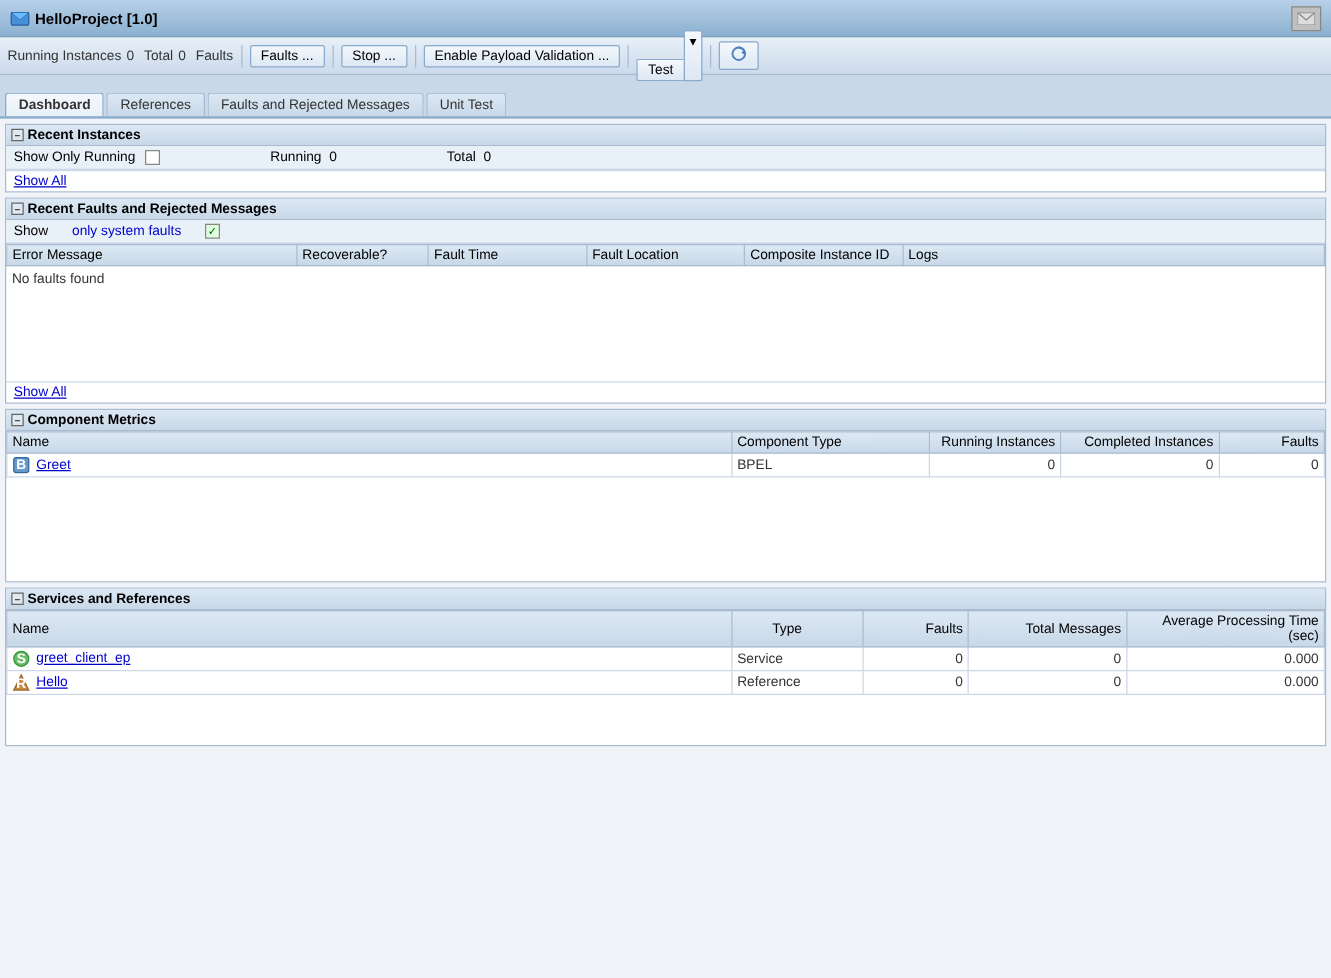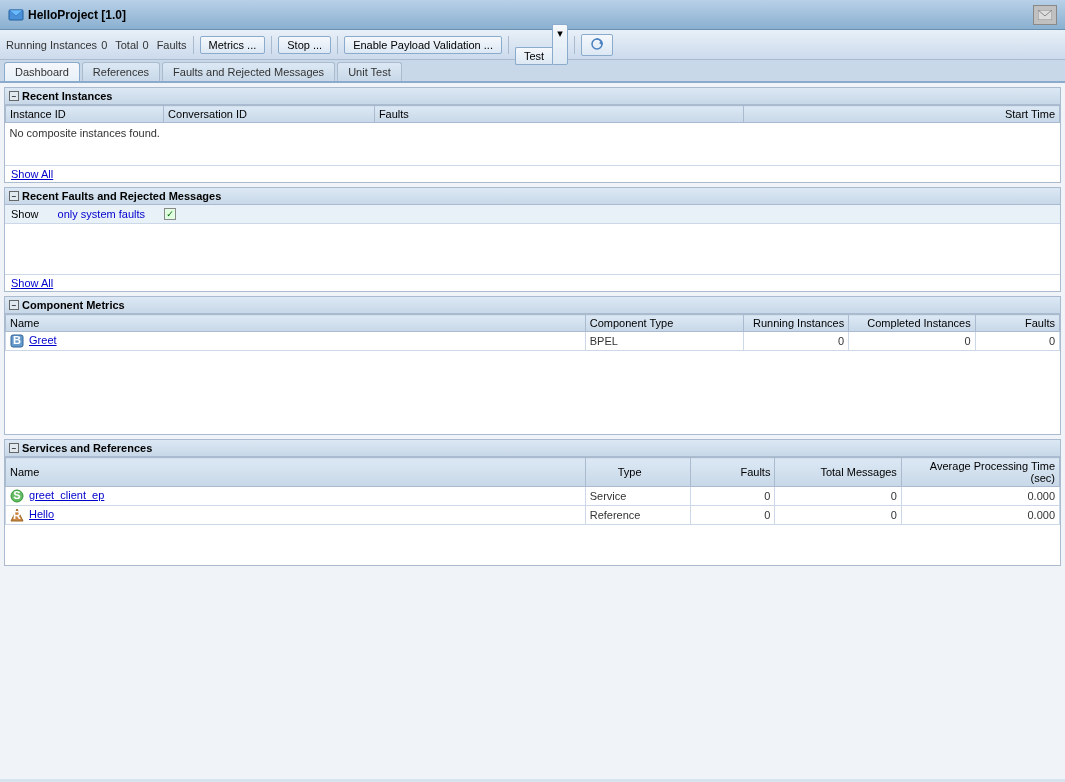--- a/index.html
+++ b/index.html
@@ -58,22 +58,23 @@
       background: linear-gradient(to bottom, #dce8f4, #c8d8e8);
       cursor: pointer;
       margin-right: 2px;
       border-bottom: none;
       border-radius: 3px 3px 0 0;
       font-size: 11px;
       color: #333;
     }
     .tab.active {
       background: linear-gradient(to bottom, #f5f8fc, #e8f0f8);
-      font-weight: normal;
+      font-weight: bold;
       border-color: #8aabcc;
+      margin-top: 12px;
     }
 
     
     .main-content {
       background: #f0f4f8;
       padding: 4px;
       height: calc(782px - 30px - 30px - 26px);
       overflow-y: auto;
     }
 
@@ -179,21 +180,21 @@
   </div>
 </div>
 
 <div class="toolbar">
   <span class="toolbar-label">Running Instances</span>
   <span class="toolbar-value">0</span>
   <span class="toolbar-label">Total</span>
   <span class="toolbar-value">0</span>
   <span class="toolbar-label">Faults</span>
   <div class="toolbar-separator"></div>
-  <button class="toolbar-btn">Metrics ...</button>
+  <button class="toolbar-btn">Faults ...</button>
   <div class="toolbar-separator"></div>
   <button class="toolbar-btn">Stop ...</button>
   <div class="toolbar-separator"></div>
   <button class="toolbar-btn">Enable Payload Validation ...</button>
   <div class="toolbar-separator"></div>
   <div class="toolbar-dropdown">
     <button class="toolbar-btn main">Test</button>
     <div class="arrow">▾</div>
   </div>
   <div class="toolbar-separator"></div>
@@ -221,51 +222,65 @@
   </div>
 </div>
 
 <div class="main-content">
 
   <div class="section">
     <div class="section-header">
       <div class="collapse-icon">−</div>
       <span>Recent Instances</span>
     </div>
-    <div class="table-container">
-      <table class="data-table">
-        <thead>
-          <tr>
-            <th style="width:15%;">Instance ID</th>
-            <th style="width:20%;">Conversation ID</th>
-            <th style="width:35%;">Faults</th>
-            <th style="width:30%;text-align:right;">Start Time</th>
-          </tr>
-        </thead>
-        <tbody>
-          <tr class="no-data-row">
-            <td colspan="4">No composite instances found.</td>
-          </tr>
-        </tbody>
-      </table>
+    <div class="filter-row">
+      <span>Show Only Running</span>
+      <div class="cb"></div>
+      <span class="stat">
+        <span>Running</span>&nbsp;
+        <span>0</span>
+      </span>
+      <span style="margin-left:80px;">
+        <span>Total</span>&nbsp;
+        <span>0</span>
+      </span>
     </div>
     <div class="show-all-row">
       <span class="show-all-link">Show All</span>
     </div>
   </div>
 
   <div class="section">
     <div class="section-header">
       <div class="collapse-icon">−</div>
       <span>Recent Faults and Rejected Messages</span>
     </div>
     <div class="filter-row">
       <span>Show</span>&nbsp;
       <span style="color:#0000cc;text-align:right;"><span>only system faults</span></span>&nbsp;
       <div class="cb checked"></div>
+    </div>
+    <div class="table-container">
+      <table class="data-table">
+        <thead>
+          <tr>
+            <th style="width:22%;">Error Message</th>
+            <th style="width:10%;">Recoverable?</th>
+            <th style="width:12%;">Fault Time</th>
+            <th style="width:12%;">Fault Location</th>
+            <th style="width:12%;">Composite Instance ID</th>
+            <th style="width:32%;">Logs</th>
+          </tr>
+        </thead>
+        <tbody>
+          <tr class="no-data-row">
+            <td colspan="6">No faults found</td>
+          </tr>
+        </tbody>
+      </table>
     </div>
     <div style="min-height:50px;"></div>
     <div class="show-all-row">
       <span class="show-all-link">Show All</span>
     </div>
   </div>
 
   <div class="section">
     <div class="section-header">
       <div class="collapse-icon">−</div>

